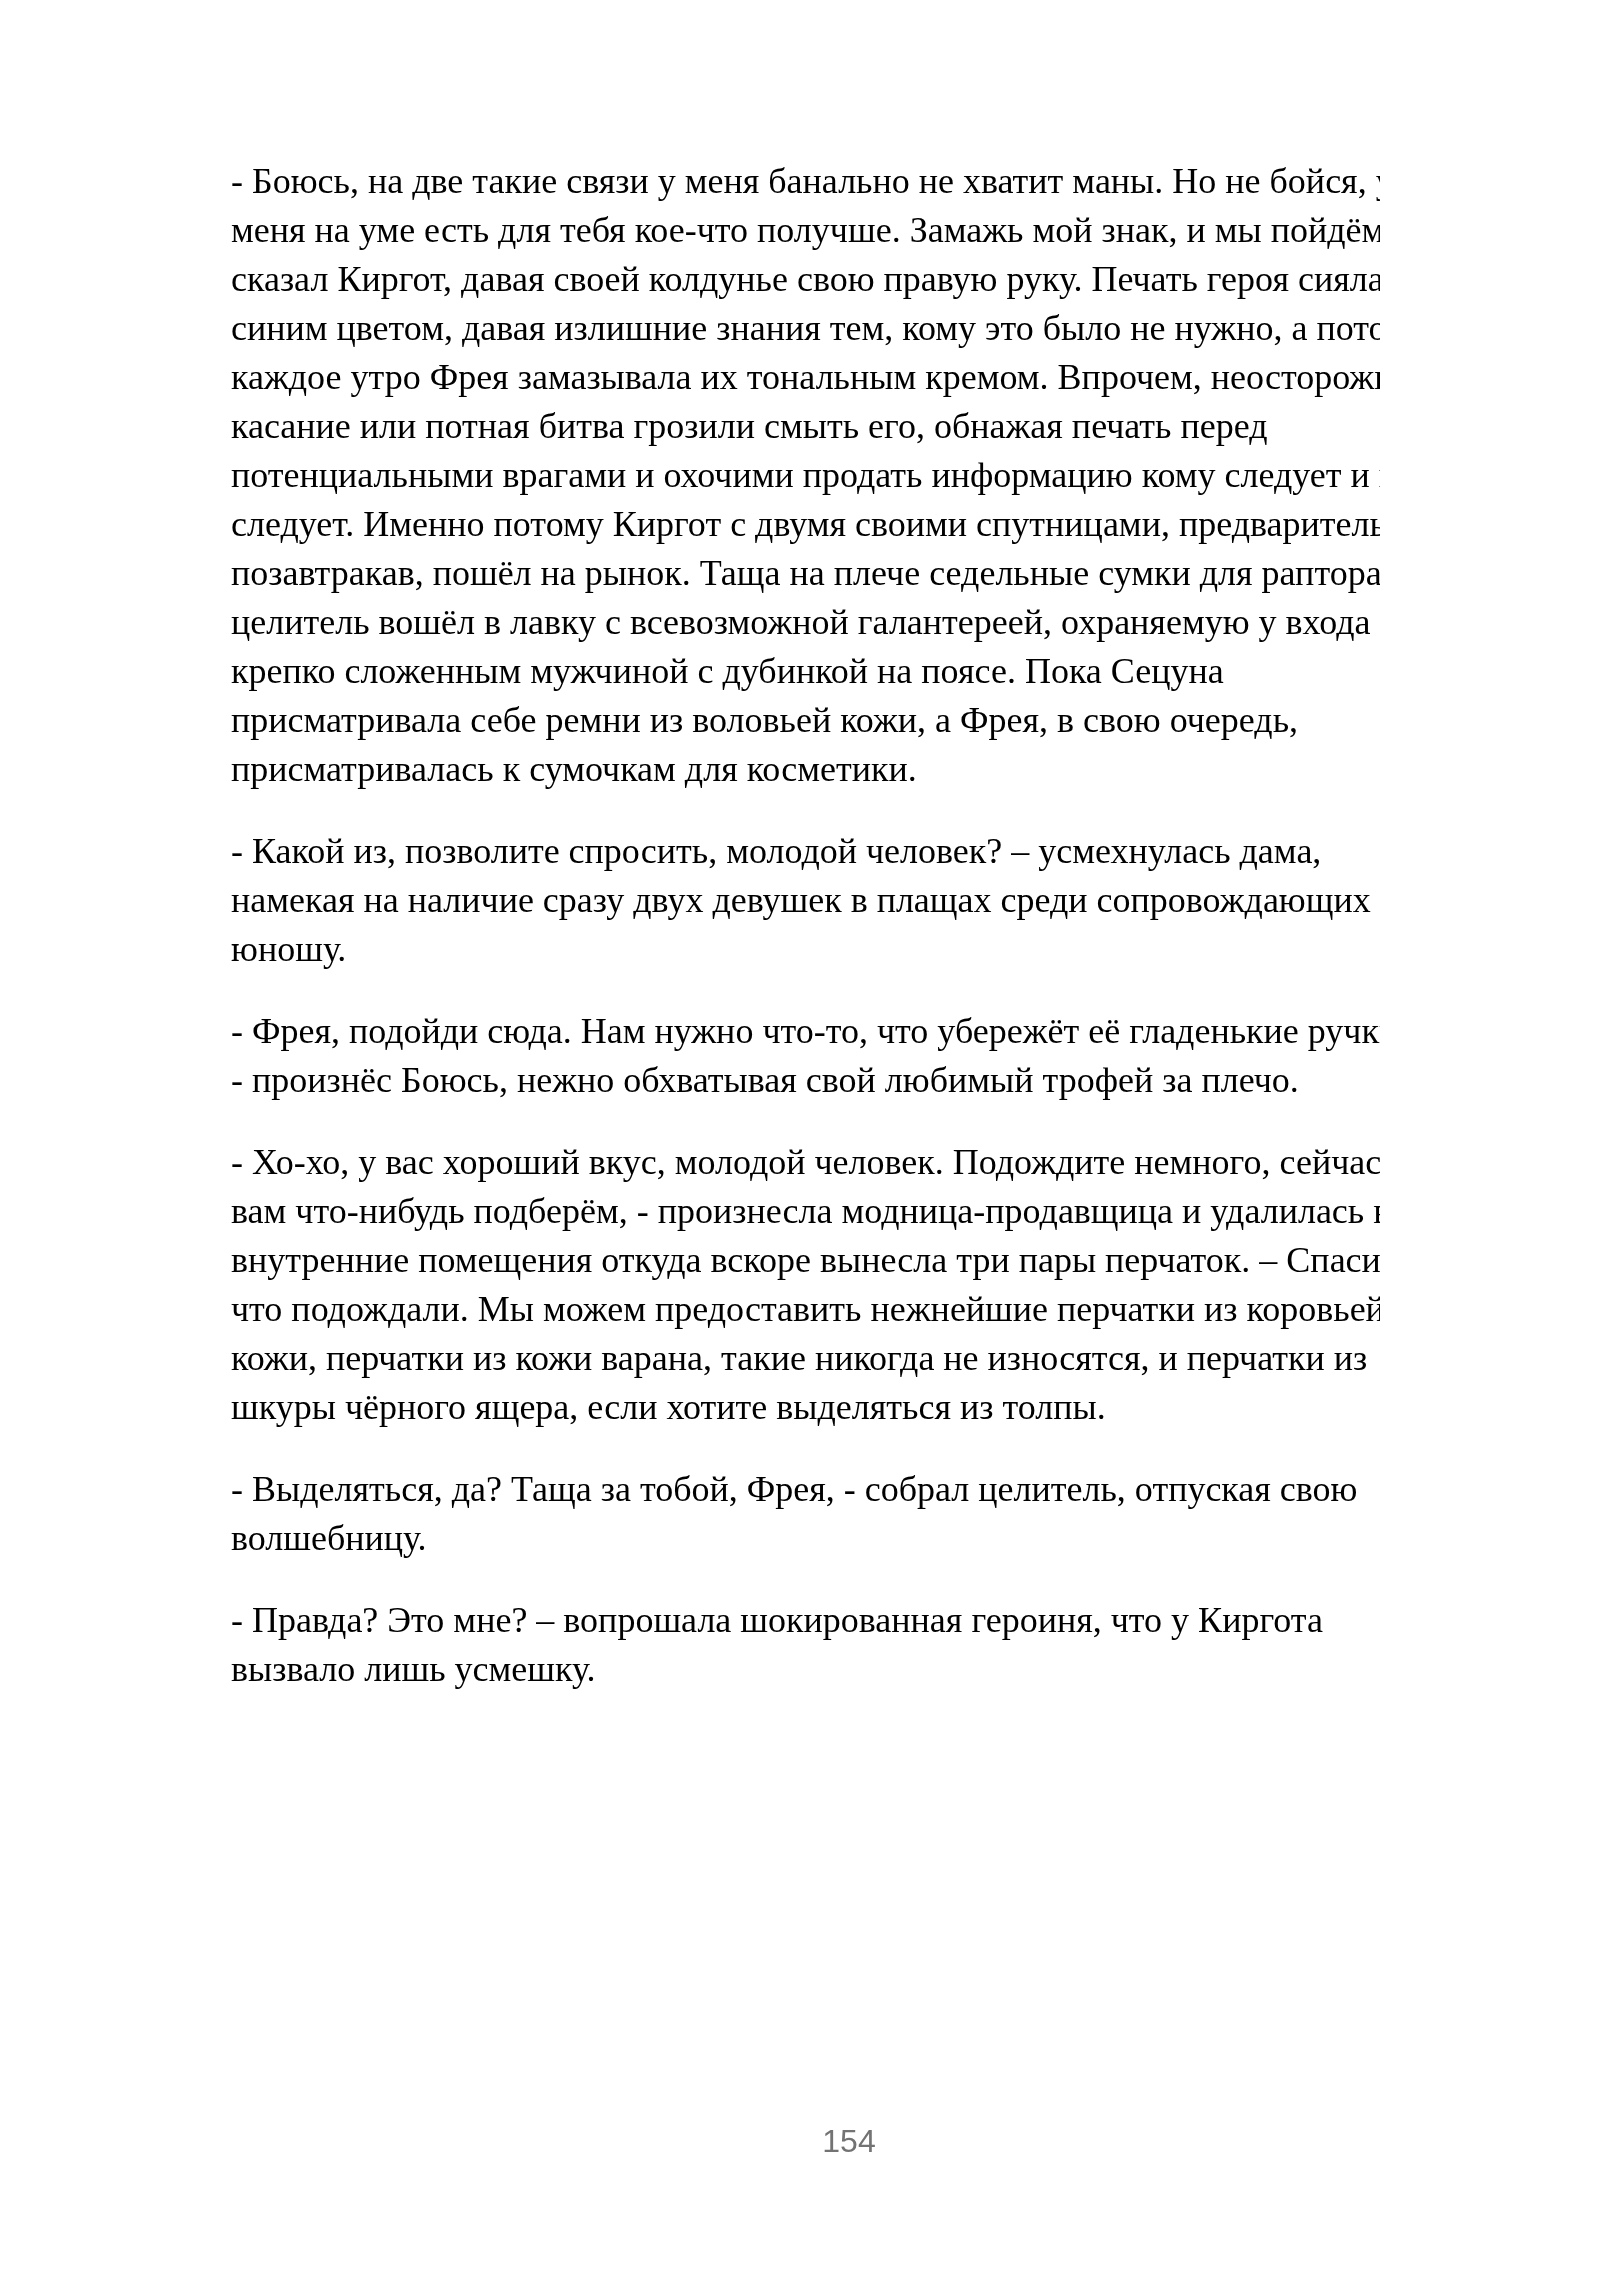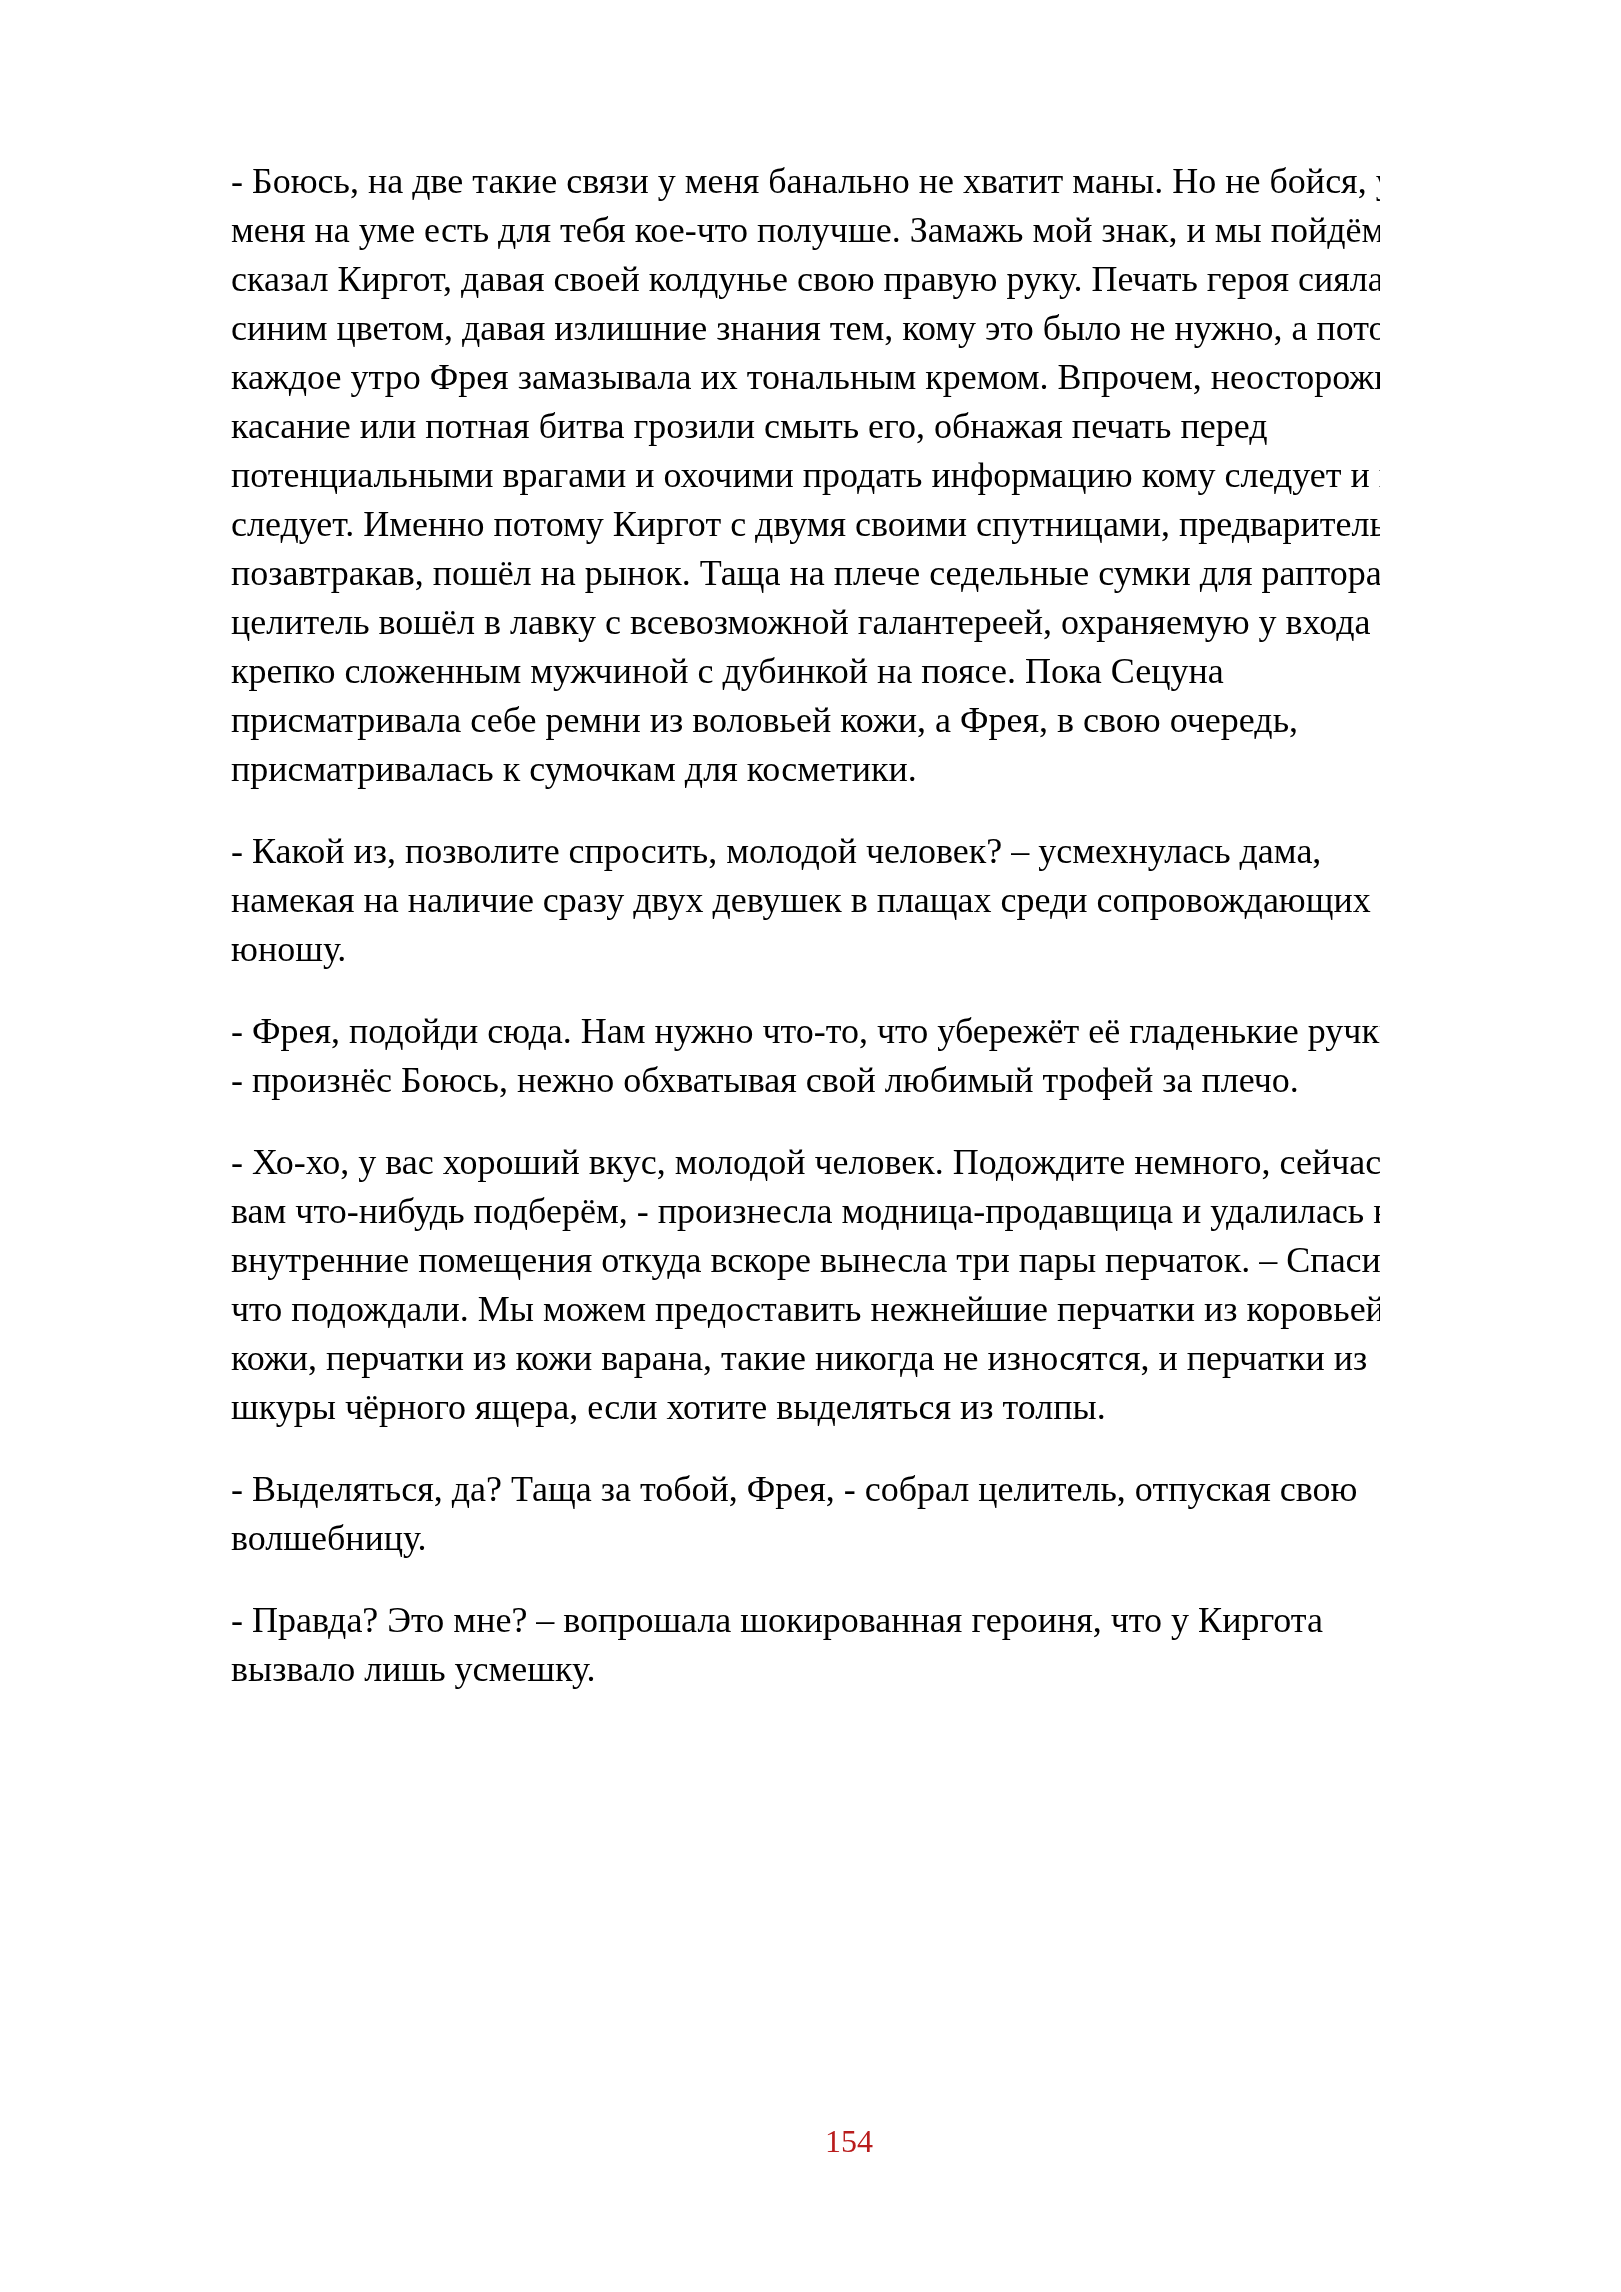--- a/index.html
+++ b/index.html
@@ -30,24 +30,24 @@
     white-space: pre-line;   
     text-align: left;
     color: #000000;
   }
   .page-number {
     position: absolute;
     left: 231px;
     top: 2125px;
     width: 1236px;
     text-align: center;
-    font-family: Liberation Serif, serif;
+    font-family: Liberation Sans, sans-serif;
     font-size: 32px;
     line-height: 32px;
-    color: #b91c1c;
+    color: #737373;
   }
 </style>
 </head>
 <body>
 
 <div class="page">
   <div class="text-block">
     <p class="para">- Боюсь, на две такие связи у меня банально не хватит маны. Но не бойся, у
 меня на уме есть для тебя кое-что получше. Замажь мой знак, и мы пойдём, -
 сказал Киргот, давая своей колдунье свою правую руку. Печать героя сияла

